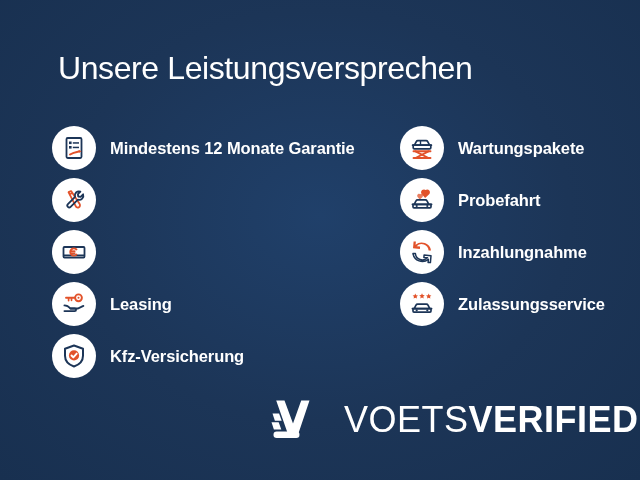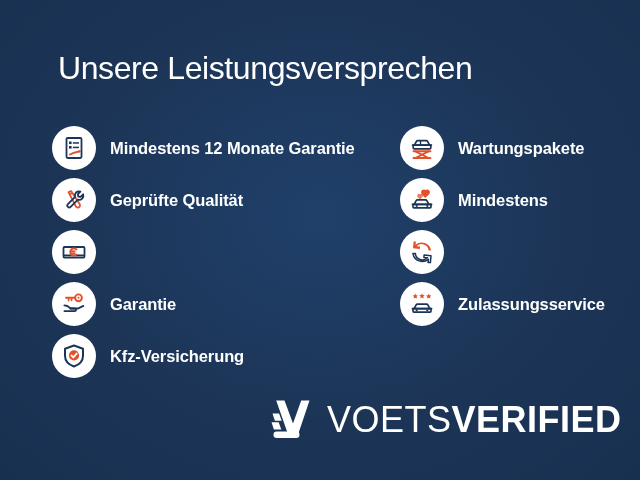--- a/index.html
+++ b/index.html
@@ -80,20 +80,21 @@
     line-height: 1;
   }
 
   
   .logo {
     position: absolute;
     left: 271px;
     top: 398px;
     display: flex;
     align-items: center;
+    gap: 17px;
   }
   .logo-mark {
     width: 42px;
     height: 44px;
     margin-right: 14px;
   }
   .logo-text {
     font-size: 36px;
     line-height: 1;
     color: #ffffff;
@@ -130,21 +131,20 @@
       </div>
 
       <div class="promise">
         <div class="badge">
           <svg width="26" height="26" viewBox="0 0 26 26">
             <path d="M7.5 5.2l2.6-1.1 8.4 12.6c.9 1.4.5 2.8-.6 3.5-1.1.7-2.5.4-3.2-1z" fill="none" stroke="#e2522a" stroke-width="1.8" stroke-linejoin="round"></path>
             <path d="M8.1 7.4l2.9-1.2" stroke="#e2522a" stroke-width="1.6"></path>
             <path d="M19.4 4.6a4.1 4.1 0 00-5.3 5.2l-7.2 7.3a1.9 1.9 0 102.7 2.7l7.3-7.2a4.1 4.1 0 005.2-5.3l-2.5 2.5-2.4-.3-.3-2.4z" fill="none" stroke="#1c3557" stroke-width="1.8" stroke-linejoin="round"></path>
           </svg>
         </div>
-        <div class="promise-label">Geprüfte Qualität</div>
       </div>
 
       <div class="promise">
         <div class="badge">
           <svg width="26" height="26" viewBox="0 0 26 26">
             <rect x="2.5" y="8" width="21" height="10.5" rx="1" fill="none" stroke="#1c3557" stroke-width="1.8"></rect>
             <line x1="2.5" y1="16.3" x2="23.5" y2="16.3" stroke="#1c3557" stroke-width="1.6"></line>
             <path d="M15.4 10.4a3.6 3.6 0 100 5.2" fill="none" stroke="#e2522a" stroke-width="2" stroke-linecap="round"></path>
             <line x1="9.2" y1="12.2" x2="14.4" y2="12.2" stroke="#e2522a" stroke-width="1.7"></line>
             <line x1="9.2" y1="14.2" x2="14.4" y2="14.2" stroke="#e2522a" stroke-width="1.7"></line>
@@ -157,21 +157,21 @@
           <svg width="26" height="26" viewBox="0 0 26 26">
             <circle cx="17.5" cy="6.8" r="3.4" fill="none" stroke="#e2522a" stroke-width="1.9"></circle>
             <circle cx="17.5" cy="6.8" r="1" fill="#e2522a"></circle>
             <line x1="14.1" y1="6.8" x2="5" y2="6.8" stroke="#e2522a" stroke-width="1.9" stroke-linecap="round"></line>
             <line x1="7.6" y1="6.8" x2="7.6" y2="9.6" stroke="#e2522a" stroke-width="1.7" stroke-linecap="round"></line>
             <line x1="10.5" y1="6.8" x2="10.5" y2="9.3" stroke="#e2522a" stroke-width="1.7" stroke-linecap="round"></line>
             <path d="M3.4 14.4c2.6 0 4.6 1.5 6 3.1h4.2c1 0 1.5.6 1.5 1.3s-.6 1.3-1.5 1.3H3.4" fill="none" stroke="#1c3557" stroke-width="1.8" stroke-linejoin="round" stroke-linecap="round"></path>
             <path d="M9.4 17.5h7.4l5.6-2.6" fill="none" stroke="#1c3557" stroke-width="1.8" stroke-linecap="round"></path>
           </svg>
         </div>
-        <div class="promise-label">Garantie</div>
+        <div class="promise-label">Leasing</div>
       </div>
 
       <div class="promise">
         <div class="badge">
           <svg width="26" height="26" viewBox="0 0 26 26">
             <path d="M13 2.5l9 3.2v7c0 5.3-4 9-9 10.8-5-1.8-9-5.5-9-10.8v-7z" fill="none" stroke="#1c3557" stroke-width="2" stroke-linejoin="round"></path>
             <circle cx="13" cy="12.4" r="5.1" fill="#e2522a"></circle>
             <path d="M10.5 12.5l1.8 1.9 3.4-3.8" fill="none" stroke="#ffffff" stroke-width="1.9" stroke-linecap="round" stroke-linejoin="round"></path>
           </svg>
         </div>
@@ -201,30 +201,31 @@
         <div class="badge">
           <svg width="26" height="26" viewBox="0 0 26 26">
             <path d="M16.3 3.3c1.2-1.2 3-1.1 4 .1 1 1.2.8 3-.4 4.1l-3.8 3.4-3.4-3.8c-1-1.2-.8-3 .4-4 1.2-1 3-.9 3.9.3z" fill="#e2522a"></path>
             <path d="M11 7.4c.8-.8 2-.7 2.6.1.7.8.5 2-.3 2.7l-2.5 2.2-2.2-2.5c-.7-.8-.5-2 .3-2.6.8-.7 2-.6 2.5.2z" fill="#e2522a" opacity="0.75"></path>
             <path d="M3.4 17.3h19.2M5.2 17.3l1.8-3.4c.3-.6.9-1 1.6-1h7.8c.7 0 1.3.4 1.6 1l1.8 3.4" fill="none" stroke="#1c3557" stroke-width="1.7" stroke-linecap="round"></path>
             <path d="M4 17.3h18v2.5c0 .5-.4 1-1 1H5c-.6 0-1-.5-1-1z" fill="none" stroke="#1c3557" stroke-width="1.7" stroke-linejoin="round"></path>
             <circle cx="7.7" cy="19" r="1.1" fill="#1c3557"></circle>
             <circle cx="18.3" cy="19" r="1.1" fill="#1c3557"></circle>
           </svg>
         </div>
-        <div class="promise-label">Mindestens</div>
+        <div class="promise-label">Probefahrt</div>
       </div>
 
       <div class="promise">
         <div class="badge">
           <svg width="26" height="26" viewBox="0 0 26 26">
             <path d="M19.6 11.4a7 7 0 00-12-4.2l-.1.1 3.6.3-.2 2.3-6.9-.6.6-6.9 2.3.2-.3 3.2A9.4 9.4 0 0122 11.4z" fill="#e2522a"></path>
             <path d="M6.4 14.6a7 7 0 0012 4.2l.1-.1-3.6-.3.2-2.3 6.9.6-.6 6.9-2.3-.2.3-3.2A9.4 9.4 0 014 14.6z" fill="none" stroke="#1c3557" stroke-width="1.5" stroke-linejoin="round"></path>
           </svg>
         </div>
+        <div class="promise-label">Inzahlungnahme</div>
       </div>
 
       <div class="promise">
         <div class="badge">
           <svg width="26" height="26" viewBox="0 0 26 26">
             <path d="M6.3 2.6l.8 1.7 1.9.2-1.4 1.3.4 1.8-1.7-.9-1.7.9.4-1.8L3.6 4.5l1.9-.2z" fill="#e2522a"></path>
             <path d="M13 2.2l.8 1.8 2 .2-1.5 1.3.4 1.9-1.7-1-1.7 1 .4-1.9-1.5-1.3 2-.2z" fill="#e2522a"></path>
             <path d="M19.7 2.6l.8 1.7 1.9.2-1.4 1.3.4 1.8-1.7-.9-1.7.9.4-1.8-1.4-1.3 1.9-.2z" fill="#e2522a"></path>
             <path d="M3.4 17.6h19.2M5.2 17.6l1.8-3.5c.3-.6.9-1 1.6-1h8.8c.7 0 1.3.4 1.6 1l1.8 3.5" fill="none" stroke="#1c3557" stroke-width="1.7" stroke-linecap="round"></path>
             <path d="M4 17.6h18v2.5c0 .6-.4 1-1 1H5c-.6 0-1-.4-1-1z" fill="none" stroke="#1c3557" stroke-width="1.7" stroke-linejoin="round"></path>

